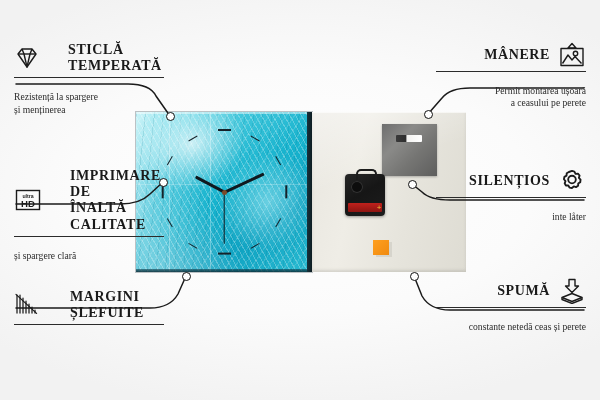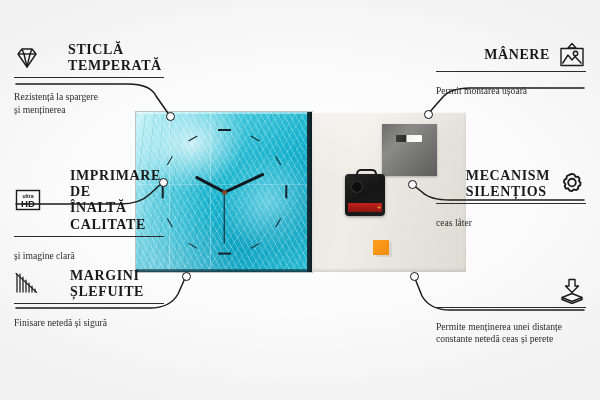--- a/index.html
+++ b/index.html
@@ -153,21 +153,21 @@
     letter-spacing:.6px;line-height:1.16;text-transform:uppercase;margin-left:20px;
   }
   .callout.right .title{text-align:left;}
   .rule{
     height:1px;background:#2b2b2b;margin-top:3px;
   }
   .sub{
     font-size:9.6px;color:#2c2c2c;line-height:1.30;margin-top:13px;
     font-family:"Liberation Serif", serif;
   }
-  .callout.right .sub{}
+  .callout.right .sub{text-align:right;}
   .ico{flex:0 0 auto;display:block;}
 
   
   .marker{
     position:absolute;width:9px;height:9px;border-radius:50%;
     background:#ffffff;border:1.6px solid #111;box-sizing:border-box;
   }
 </style>
 </head>
 <body>
@@ -276,103 +276,100 @@
         <text x="14" y="10" font-family="Liberation Sans, sans-serif" font-size="5.2" font-weight="bold" fill="#1b1b1b" text-anchor="middle">ultra</text>
         <text x="14" y="18.6" font-family="Liberation Sans, sans-serif" font-size="9.6" font-weight="bold" fill="#1b1b1b" text-anchor="middle">HD</text>
       </svg>
       <div class="title">
         <div>IMPRIMARE DE</div>
         <div>ÎNALTĂ CALITATE</div>
       </div>
     </div>
     <div class="rule" style="width:150px;"></div>
     <div class="sub">
-      <div>și imagine clară</div>
-    </div>
-  </div>
-
-  <div class="callout left" style="left:14px;top:268px;width:150px;">
+      <div>și spargere clară</div>
+    </div>
+  </div>
+
+  <div class="callout left" style="left:14px;top:289px;width:150px;">
     <div class="head">
       <svg class="ico" width="28" height="24" viewBox="0 0 28 24">
         <g stroke="#1b1b1b" stroke-width="1.25" stroke-linecap="round">
           <line x1="3" y1="2" x2="3" y2="20"></line>
           <line x1="6" y1="2" x2="6" y2="20"></line>
           <line x1="9" y1="5" x2="9" y2="20"></line>
           <line x1="12" y1="8" x2="12" y2="20"></line>
           <line x1="15" y1="11" x2="15" y2="20"></line>
           <line x1="18" y1="14" x2="18" y2="20"></line>
           <line x1="21" y1="17" x2="21" y2="20"></line>
           <line x1="2" y1="1.4" x2="22.6" y2="20.4" stroke-width="1.2"></line>
         </g>
       </svg>
       <div class="title">
         <div>MARGINI</div>
         <div>ȘLEFUITE</div>
       </div>
     </div>
     <div class="rule" style="width:150px;"></div>
-    <div class="sub">
-      <div>Finisare netedă și sigură</div>
-    </div>
   </div>
 
   <div class="callout right" style="left:436px;top:42px;width:150px;">
     <div class="head">
       <div class="title">
         <div>MÂNERE</div>
       </div>
       <svg class="ico" width="28" height="26" viewBox="0 0 28 26">
         <g fill="none" stroke="#1b1b1b" stroke-width="1.4" stroke-linejoin="round">
           <path d="M14,1.5 L10,6 L18,6 Z"></path>
           <rect x="3" y="6.5" width="22" height="17"></rect>
           <path d="M4.5,21.5 L10,13 L14,18 L17,14.5 L23.5,21.5"></path>
           <circle cx="17.5" cy="11.5" r="2.2"></circle>
         </g>
       </svg>
     </div>
     <div class="rule" style="width:150px;"></div>
     <div class="sub">
       <div>Permit montarea ușoară</div>
+      <div>a ceasului pe perete</div>
     </div>
   </div>
 
   <div class="callout right" style="left:436px;top:168px;width:150px;">
     <div class="head">
       <div class="title">
-        <div>MECANISM</div>
         <div>SILENȚIOS</div>
       </div>
       <svg class="ico" width="28" height="26" viewBox="0 0 28 28">
         <g fill="none" stroke="#1b1b1b" stroke-width="2" stroke-linejoin="round" stroke-linecap="round">
           <path d="M14,3.2 L16.6,3.9 L17.8,6.3 L20.4,6.1 L22.2,8.1 L21.4,10.6 L23.2,12.5
                    L22.9,15.2 L20.7,16.6 L20.6,19.2 L18.3,20.6 L15.9,19.9 L13.9,21.6
                    L11.3,21.1 L10.0,18.9 L7.4,18.8 L6.1,16.5 L7.0,14.1 L5.3,12.1
                    L5.8,9.5 L8.1,8.2 L8.3,5.6 L10.6,4.3 Z"></path>
           <circle cx="14" cy="12.4" r="4.1"></circle>
         </g>
       </svg>
     </div>
     <div class="rule" style="width:150px;"></div>
     <div class="sub">
-      <div>ceas låter</div>
+      <div>inte låter</div>
     </div>
   </div>
 
   <div class="callout right" style="left:436px;top:278px;width:150px;">
     <div class="head">
       <div class="title">
+        <div>SPUMĂ</div>
       </div>
       <svg class="ico" width="28" height="26" viewBox="0 0 28 26">
         <g fill="none" stroke="#1b1b1b" stroke-width="1.4" stroke-linejoin="round">
           <path d="M11,1.5 L17,1.5 L17,8 L20.5,8 L14,14.5 L7.5,8 L11,8 Z"></path>
           <path d="M14,15.5 L24,19.5 L14,23.5 L4,19.5 Z"></path>
           <path d="M4,19.5 L4,21.5 L14,25.5 L24,21.5 L24,19.5"></path>
         </g>
       </svg>
     </div>
     <div class="rule" style="width:150px;"></div>
     <div class="sub">
-      <div>Permite menținerea unei distanțe</div>
       <div>constante netedă ceas și perete</div>
     </div>
   </div>
 
 </div>
 
 </body></html>

